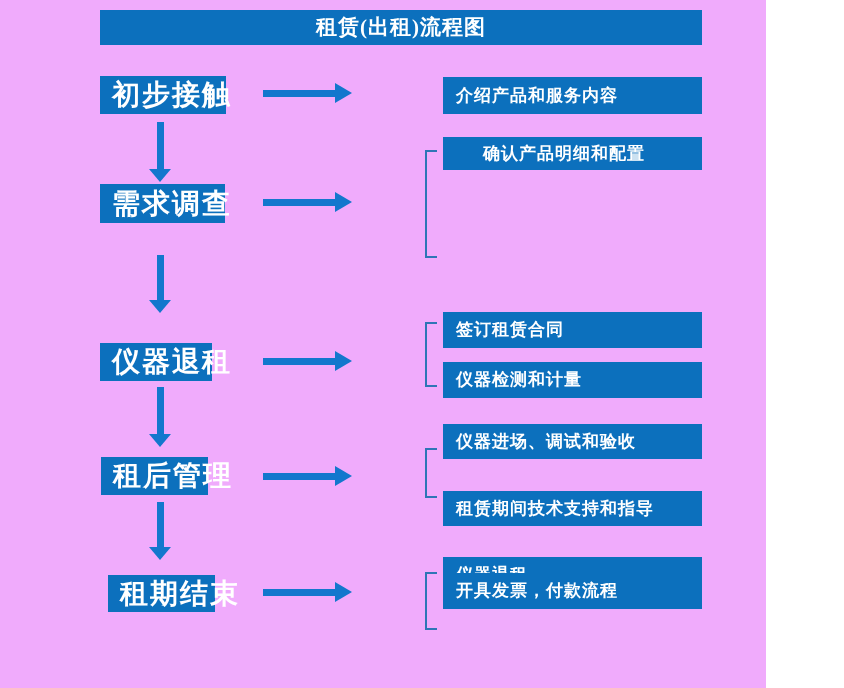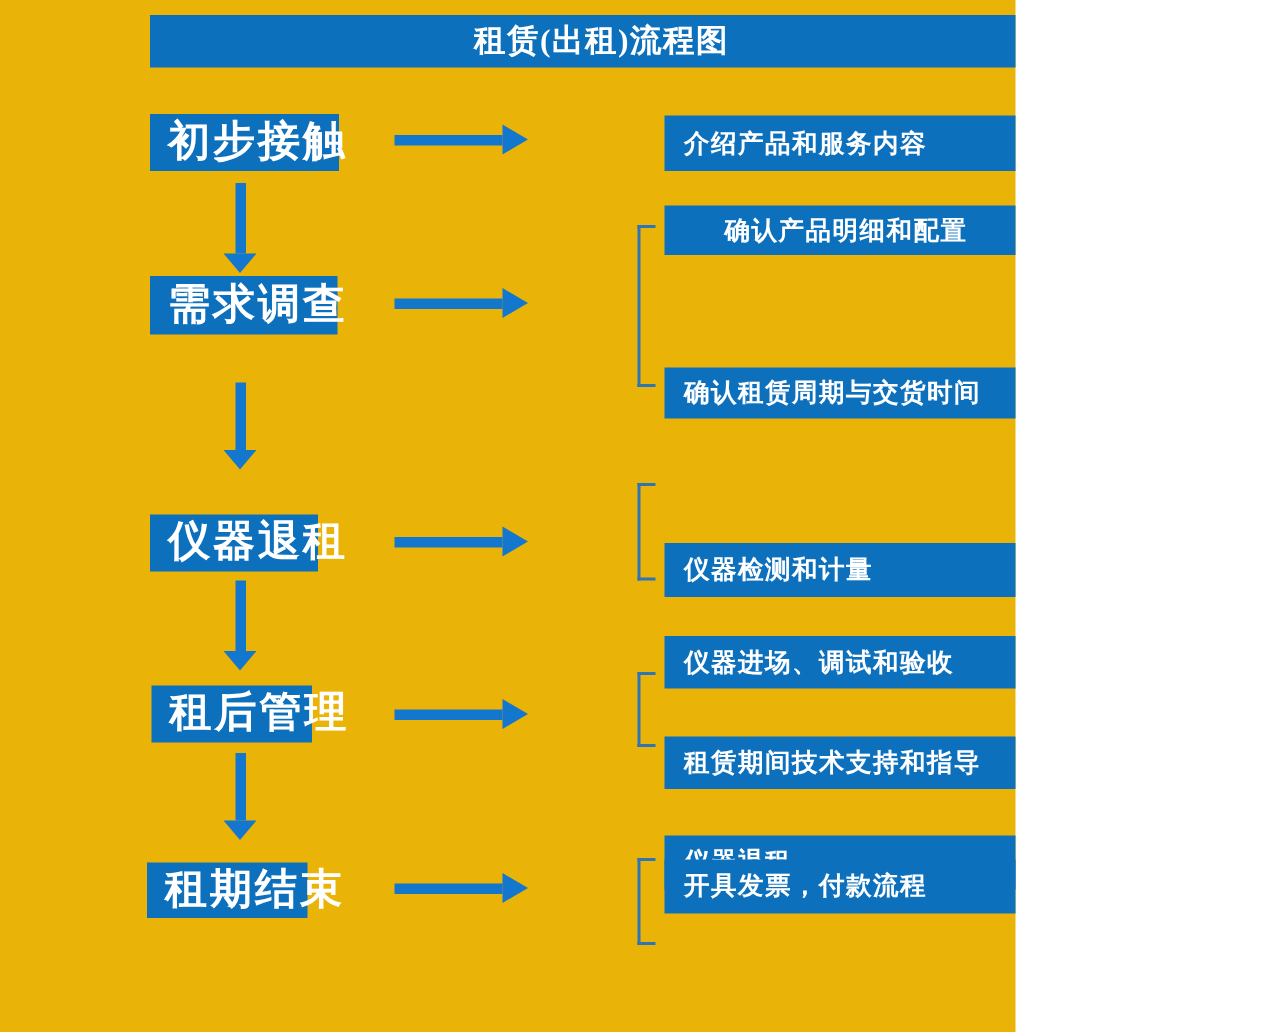--- a/index.html
+++ b/index.html
@@ -4,22 +4,22 @@
 <style>
   :root{
     --box-blue:#0c70bd;
     --arrow-blue:#1377cd;
     --bracket-blue:#2e75b6;
     --text-white:#ffffff;
   }
   html,body{margin:0;padding:0;background:#ffffff;}
   .canvas{
     position:relative;
-    width:677px;height:688px;
-    background:#eab308;
+    width:766px;height:688px;
+    background:#f0abfc;
     overflow:hidden;
     font-family:"Liberation Serif","DejaVu Serif",serif;
   }
   .title-bar{
     position:absolute;left:100px;top:10px;width:602px;height:35px;
     background:var(--box-blue);
     color:var(--text-white);
     font-size:21px;font-weight:bold;
     text-align:center;line-height:35px;
     letter-spacing:1px;
@@ -92,21 +92,21 @@
   </div>
   <div class="lbox" style="left:100px;top:184px;width:125px;height:39px;line-height:39px;text-align:center;">
     <span>需求调查</span>
   </div>
   <div class="lbox" style="left:100px;top:343px;width:112px;height:38px;line-height:38px;">
     <span>仪器退租</span>
   </div>
   <div class="lbox" style="left:101px;top:457px;width:107px;height:38px;line-height:38px;">
     <span>租后管理</span>
   </div>
-  <div class="lbox" style="left:98px;top:575px;width:107px;height:37px;line-height:37px;">
+  <div class="lbox" style="left:108px;top:575px;width:107px;height:37px;line-height:37px;">
     <span>租期结束</span>
   </div>
 
   <div class="varrow" style="top:122px;height:60px;">
     <div class="stem"></div>
     <div class="head"></div>
   </div>
   <div class="varrow" style="top:255px;height:58px;">
     <div class="stem"></div>
     <div class="head"></div>
@@ -146,24 +146,24 @@
   <div class="bracket" style="top:448px;height:50px;"></div>
   <div class="bracket" style="top:572px;height:58px;"></div>
 
   <div class="rbox" style="top:77px;height:37px;line-height:37px;">
     <span>介绍产品和服务内容</span>
   </div>
 
   <div class="rbox" style="top:137px;height:33px;line-height:33px;padding-left:40px;">
     <span>确认产品明细和配置</span>
   </div>
-  <div class="rbox" style="top:245px;height:34px;line-height:34px;">
-    <span>确认租赁周期与交货时间</span>
+
+  <div class="rbox" style="top:312px;height:36px;line-height:36px;">
+    <span>签订租赁合同</span>
   </div>
-
   <div class="rbox" style="top:362px;height:36px;line-height:36px;">
     <span>仪器检测和计量</span>
   </div>
 
   <div class="rbox" style="top:424px;height:35px;line-height:35px;">
     <span>仪器进场、调试和验收</span>
   </div>
   <div class="rbox" style="top:557px;height:36px;line-height:36px;">
     <span>仪器退租</span>
   </div>

